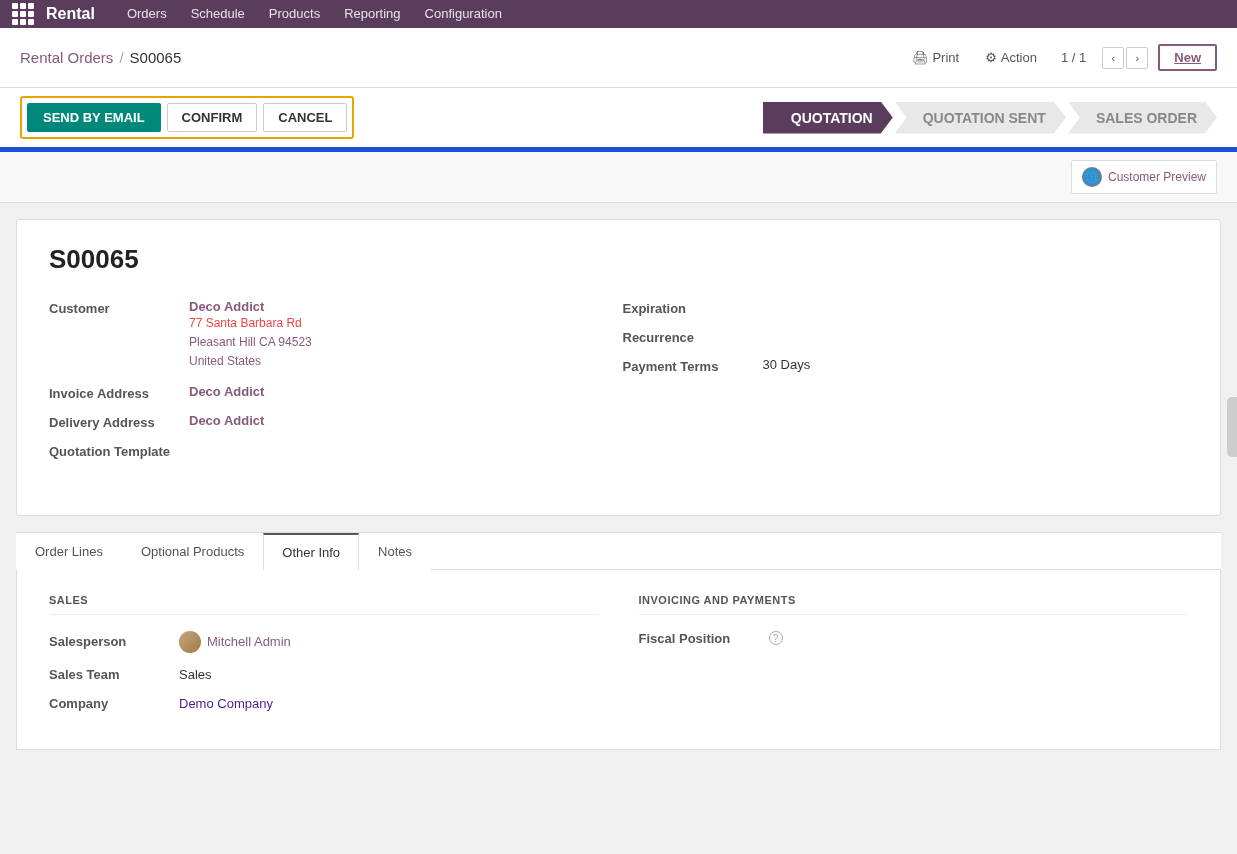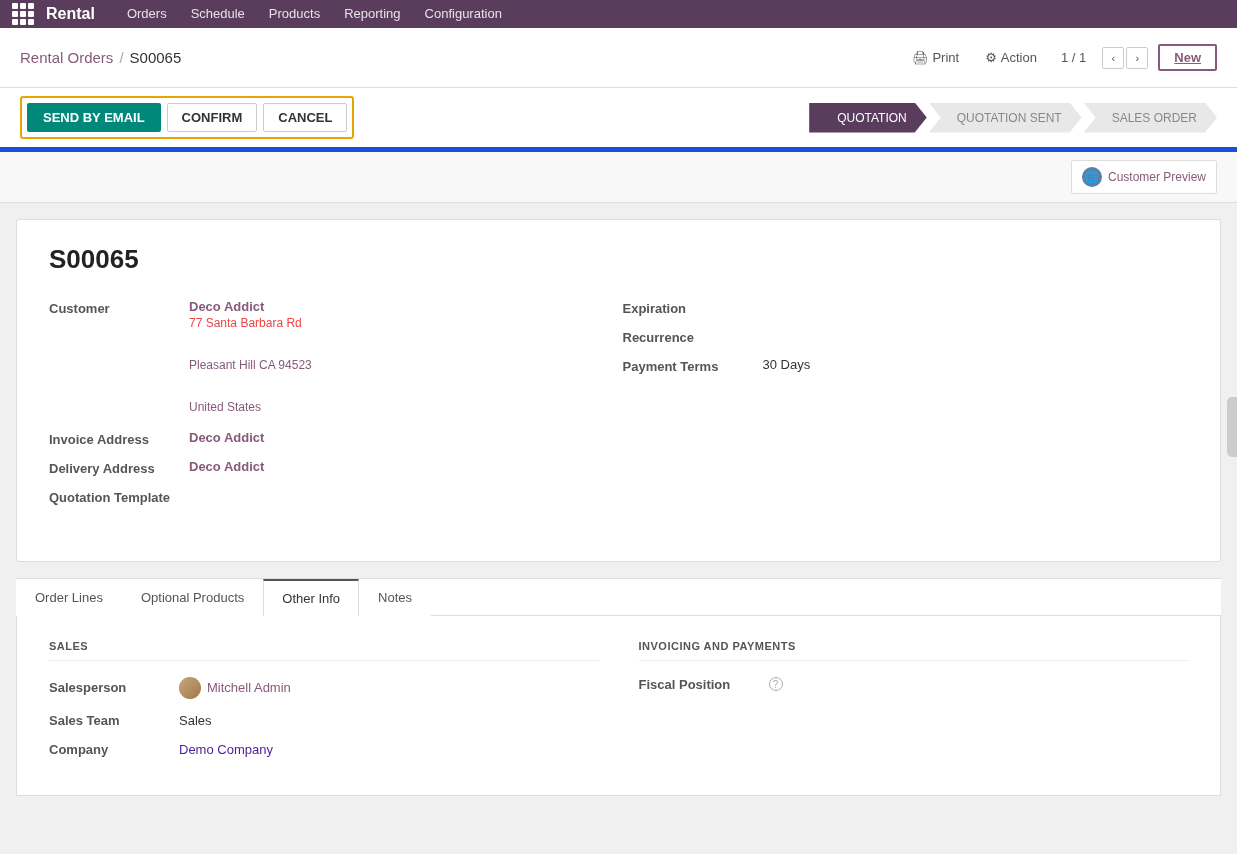--- a/index.html
+++ b/index.html
@@ -162,22 +162,22 @@
       border-radius: 2px;
     }
 
     
     .status-pipeline {
       display: flex;
       align-items: center;
     }
     .pipeline-step {
       padding: 8px 20px 8px 28px;
-      font-size: 12px;
-      font-weight: 400;
+      font-size: 14px;
+      font-weight: 700;
       color: #888;
       background: #e8e8e8;
       position: relative;
       cursor: pointer;
       clip-path: polygon(0 0, calc(100% - 12px) 0, 100% 50%, calc(100% - 12px) 100%, 0 100%, 12px 50%);
     }
     .pipeline-step:first-child {
       clip-path: polygon(0 0, calc(100% - 12px) 0, 100% 50%, calc(100% - 12px) 100%, 0 100%);
     }
     .pipeline-step.active {
@@ -260,21 +260,21 @@
       color: #875a7b;
       text-decoration: none;
       font-weight: bold;
     }
     .field-value .address-line {
       display: block;
       color: #ef4444;
       font-size: 12px;
       line-height: 1.6;
     }
-    .field-value .address-line.link { color: #875a7b; margin-top: 23px; }
+    .field-value .address-line.link { color: #875a7b; }
 
     
     .tabs-section {
       margin: 0 16px;
       border-top: 1px solid #ddd;
     }
     .tabs-header {
       display: flex;
       border-bottom: 1px solid #ddd;
       background: white;

